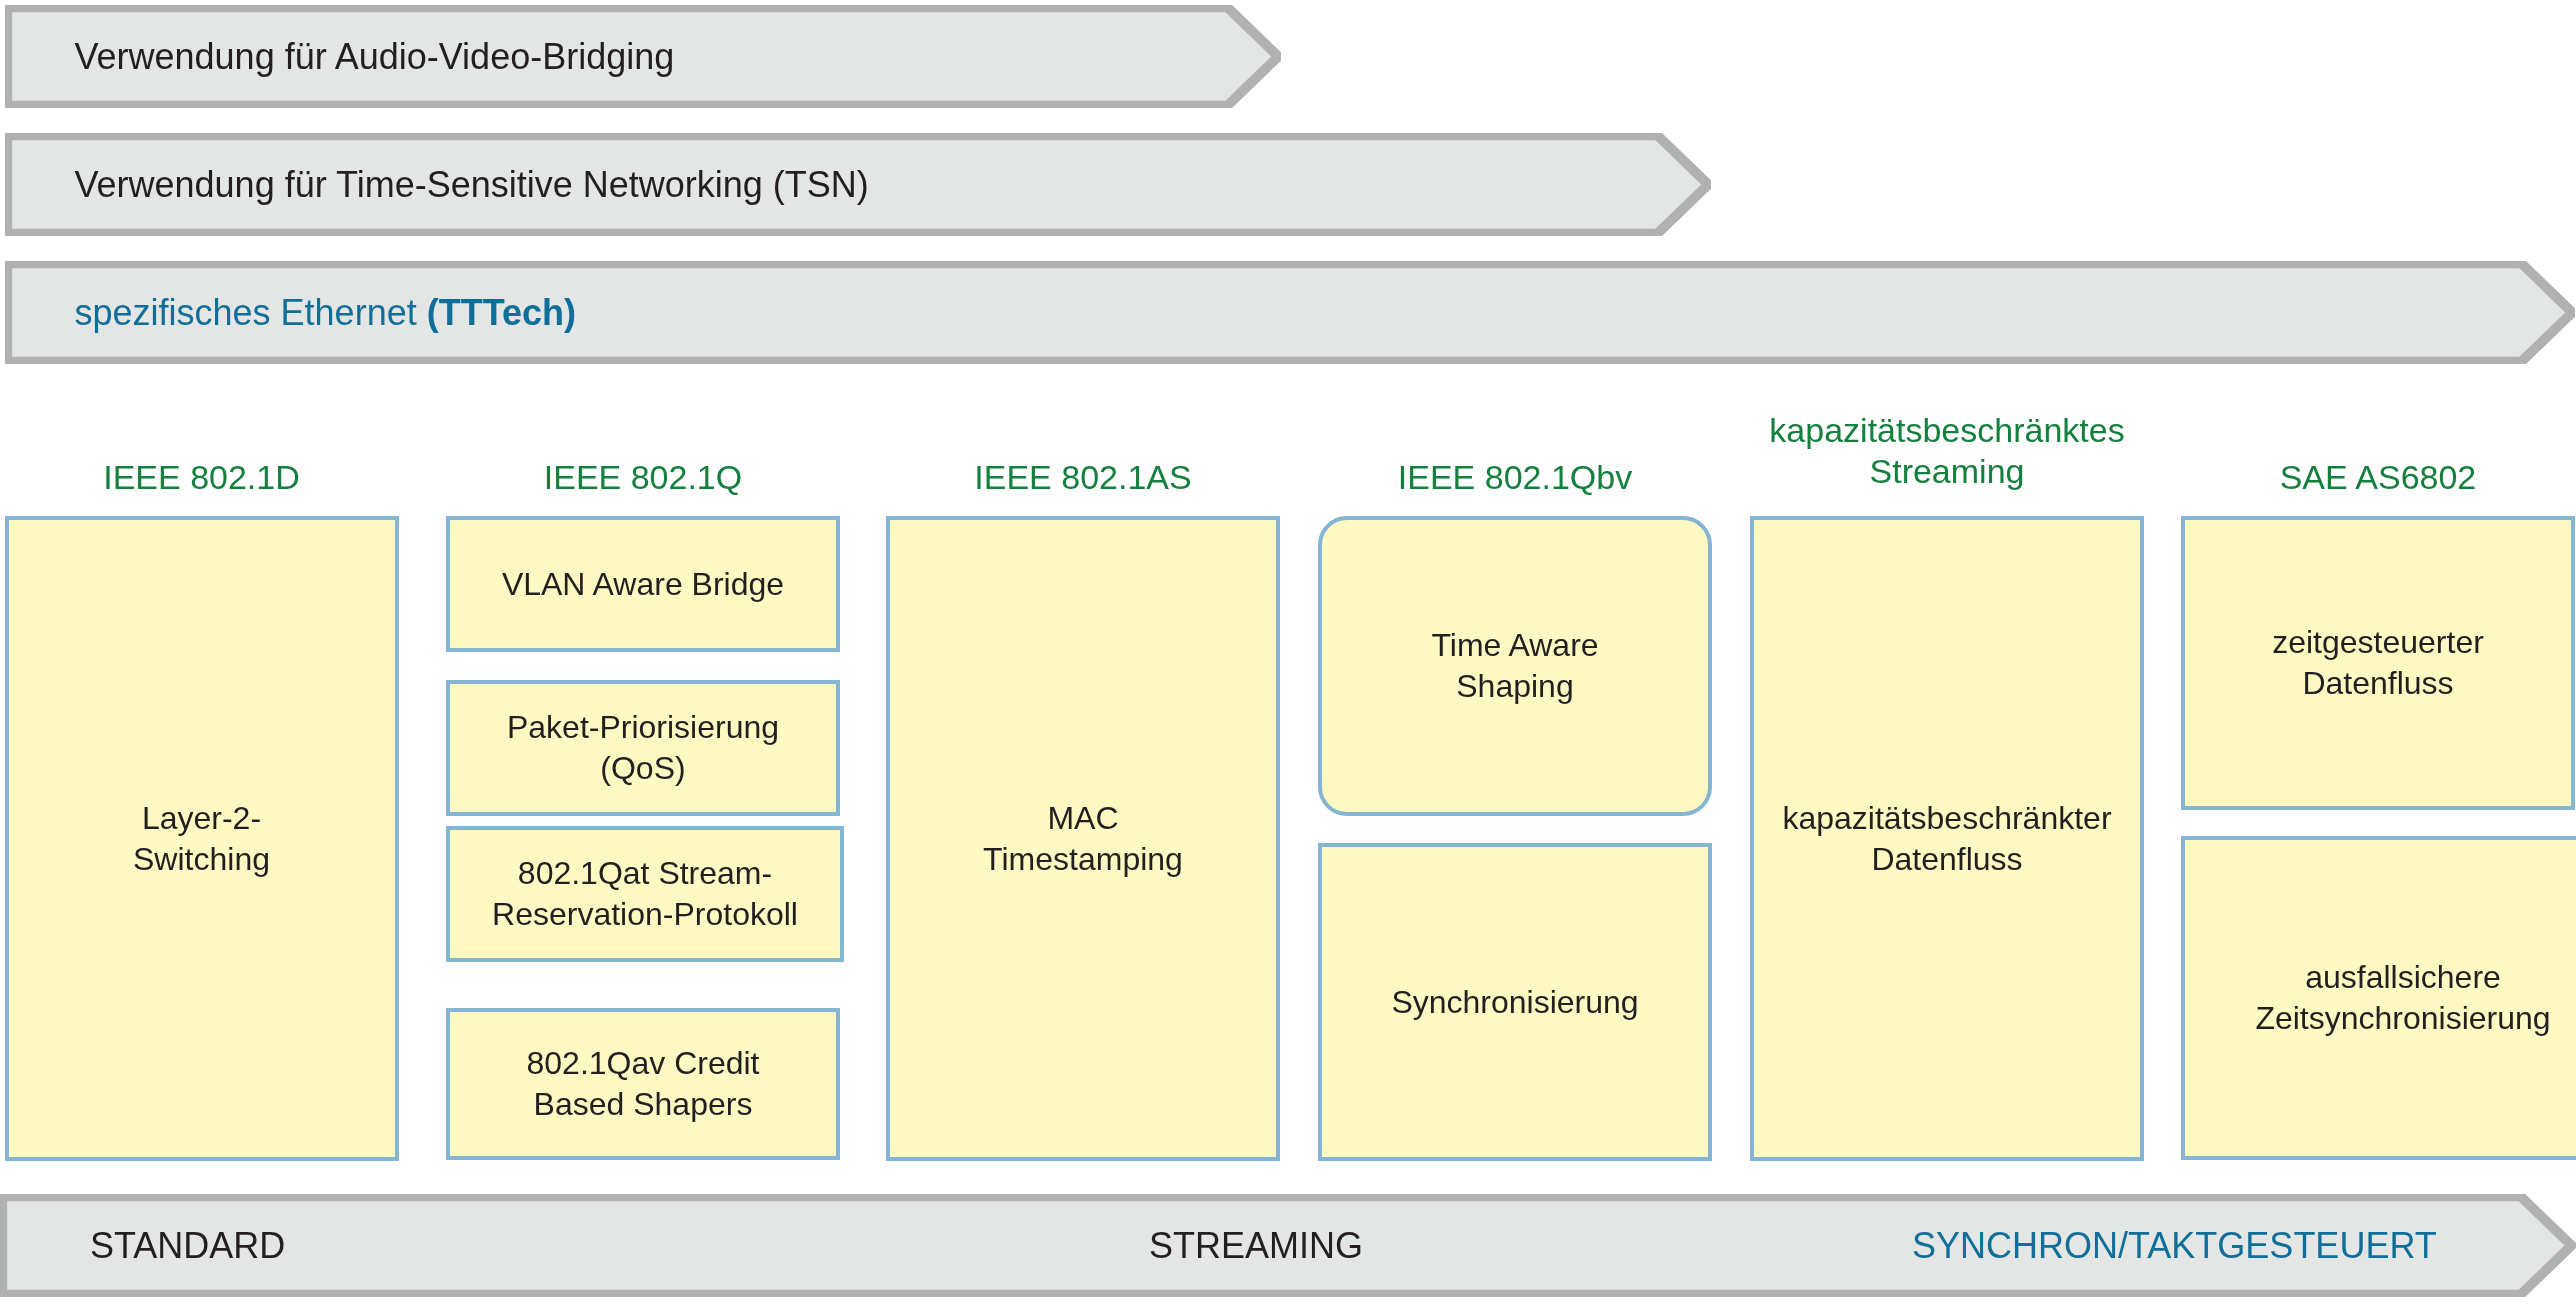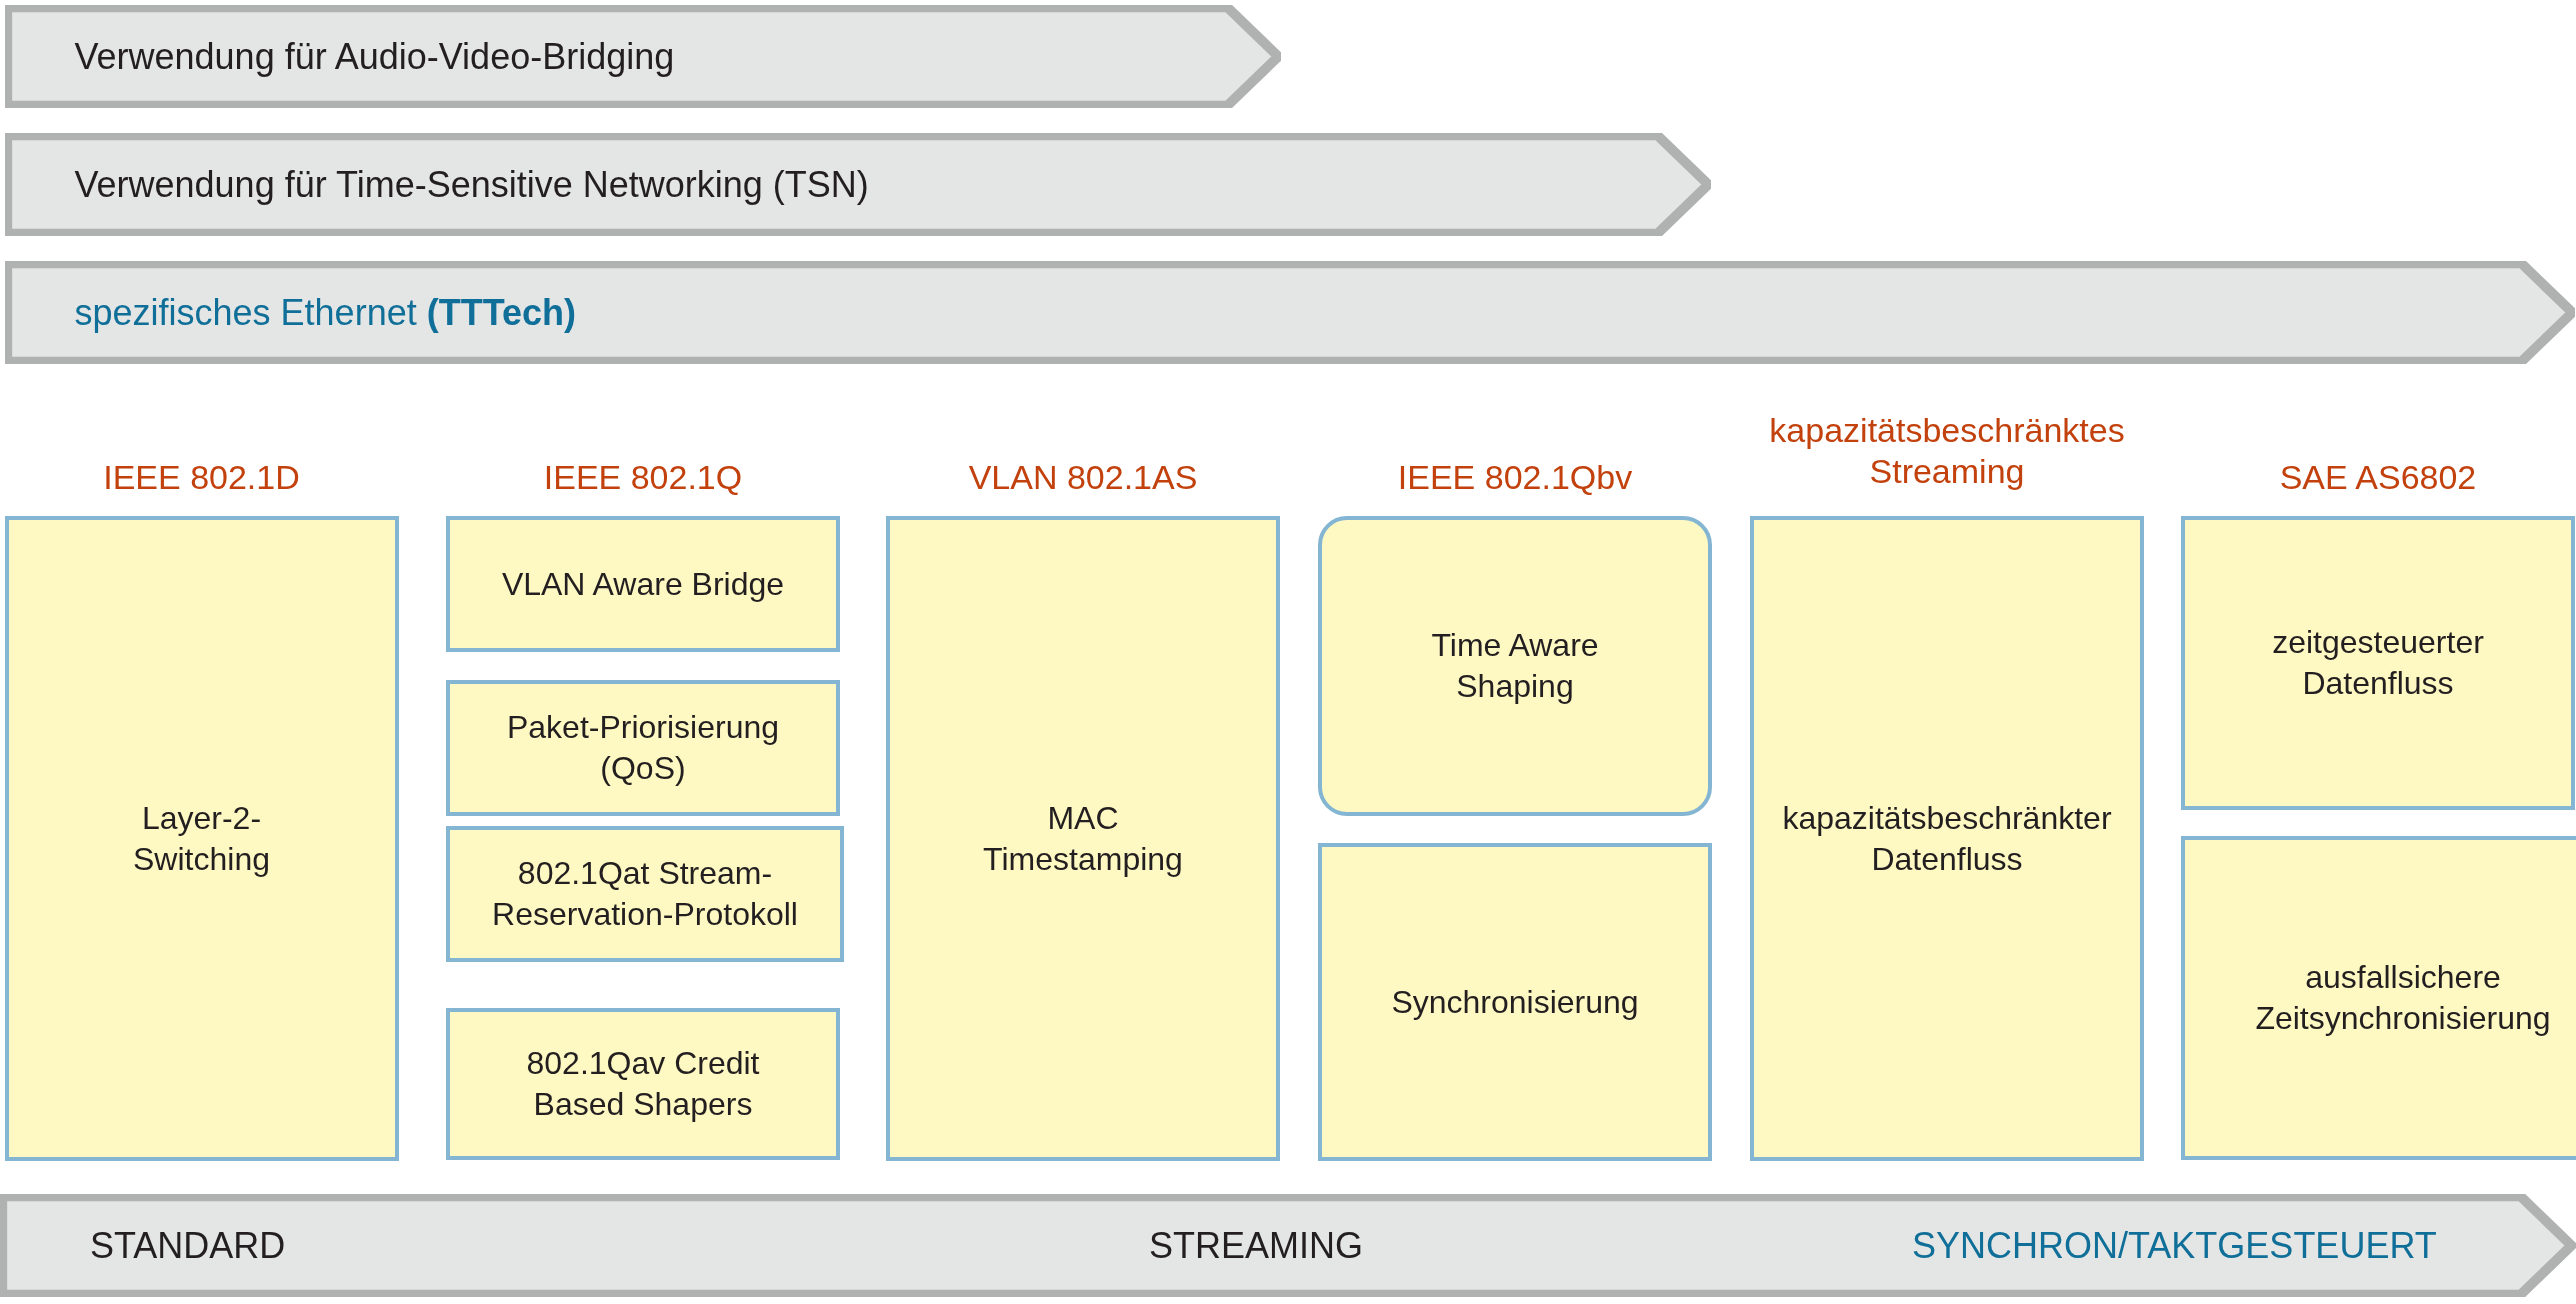--- a/index.html
+++ b/index.html
@@ -45,21 +45,21 @@
   .banner-label .bold {
     font-weight: bold;
   }
 
   
   .col-header {
     position: absolute;
     text-align: center;
     font-size: 34px;
     line-height: 1.22;
-    color: #c2410c;
+    color: #15803d;
     white-space: pre-line;
   }
 
   
   .bluebox {
     position: absolute;
     background: #fef9c3;
     border: 4.5px solid #84b5d2;
     box-sizing: border-box;
     display: flex;
@@ -118,21 +118,21 @@
 
 <div class="banner" id="banner-2" style="left:4.5px; top:261px; width:2570px;">
   <svg viewBox="0 0 2870 115" preserveAspectRatio="none">
     <polygon points="2.5,2.5 2810,2.5 2867,57.5 2810,112.5 2.5,112.5" fill="#e4e5e5" stroke="#b0b1b1" stroke-width="11"></polygon>
   </svg>
   <span class="banner-label accent"><span>spezifisches Ethernet </span><span class="bold">(TTTech)</span></span>
 </div>
 
 <div class="col-header" style="left:4.5px; top:457px; width:394px;">IEEE 802.1D</div>
 <div class="col-header" style="left:446px; top:457px; width:394px;">IEEE 802.1Q</div>
-<div class="col-header" style="left:886px; top:457px; width:394px;">VLAN 802.1AS</div>
+<div class="col-header" style="left:886px; top:457px; width:394px;">IEEE 802.1AS</div>
 <div class="col-header" style="left:1318px; top:457px; width:394px;">IEEE 802.1Qbv</div>
 <div class="col-header" style="left:1750px; top:410px; width:394px;">kapazitätsbeschränktes
 Streaming</div>
 <div class="col-header" style="left:2181px; top:457px; width:394px;">SAE AS6802</div>
 
 <div class="bluebox" style="left:4.5px; top:516px; width:394px; height:645px;">Layer-2-
 Switching</div>
 
 <div class="bluebox" style="left:446px; top:516px; width:394px; height:136px;">VLAN Aware Bridge</div>
 <div class="bluebox" style="left:446px; top:680px; width:394px; height:136px;">Paket-Priorisierung

